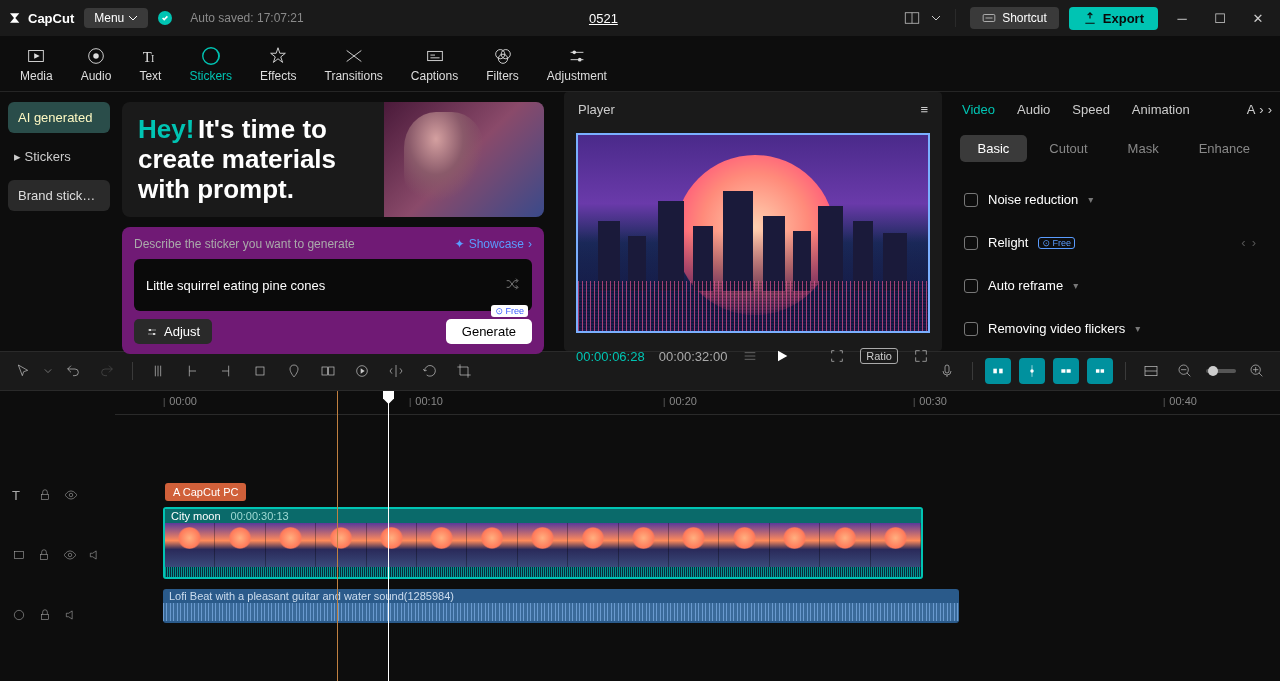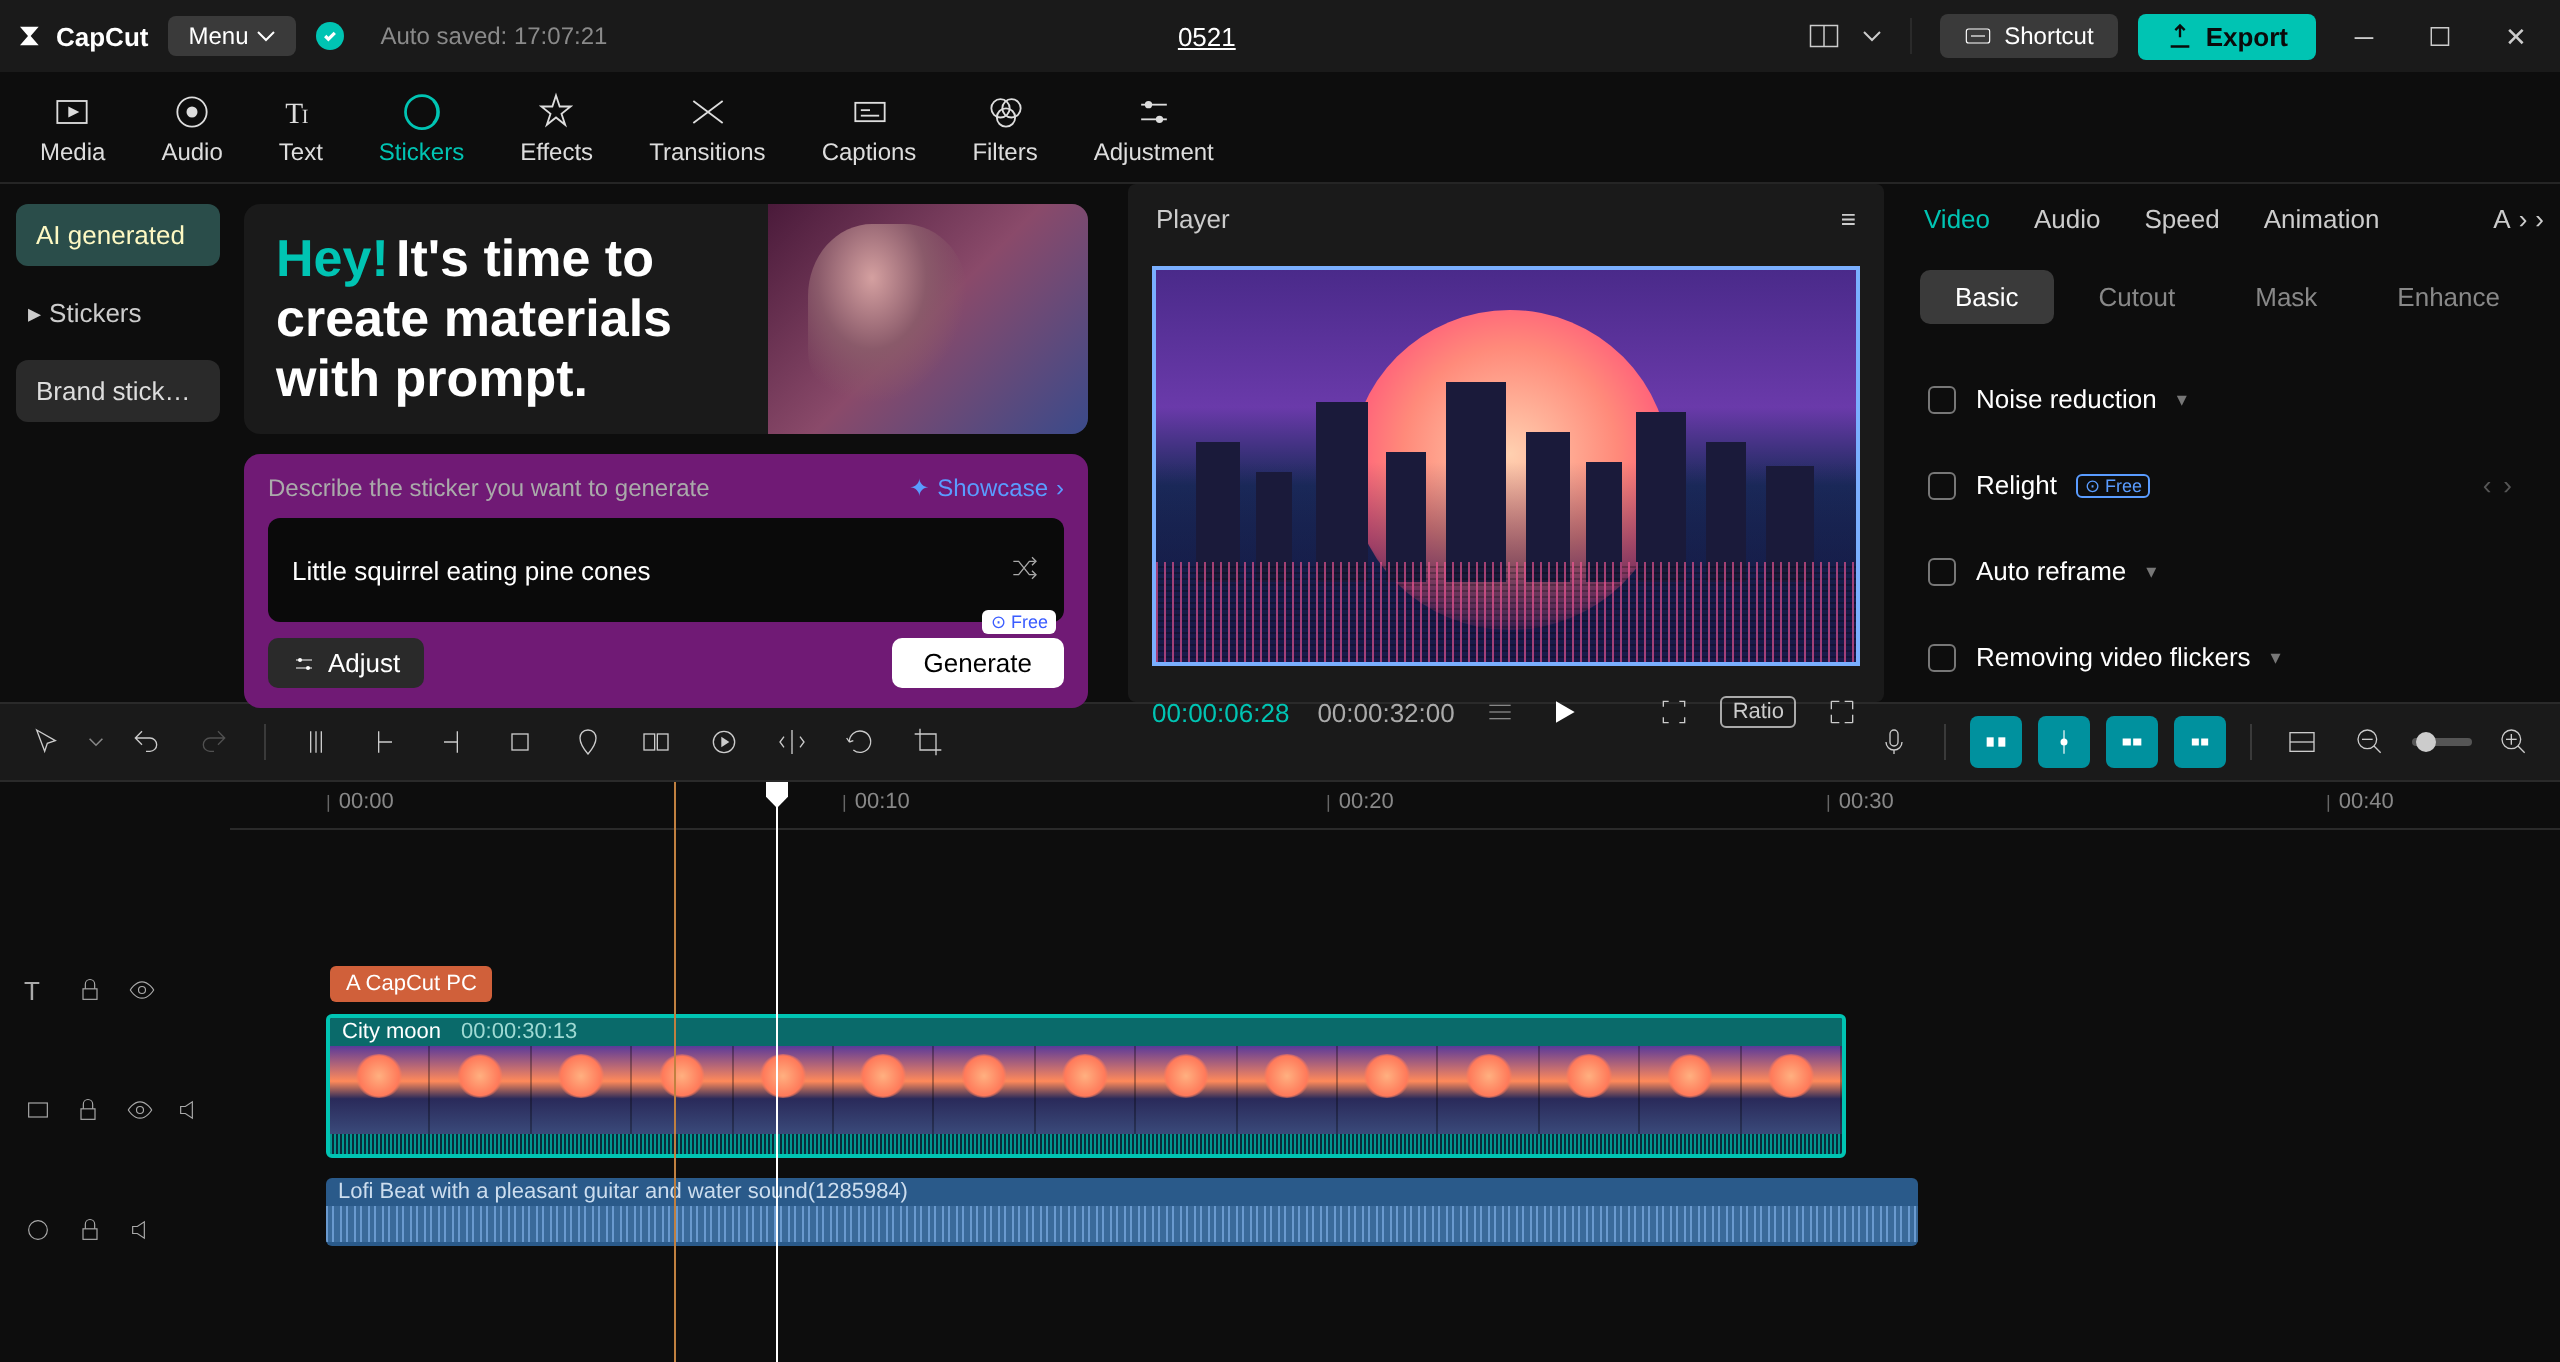--- a/index.html
+++ b/index.html
@@ -609,21 +609,21 @@
             <path d="M8 11V7a4 4 0 018 0v4" stroke="#aaa" fill="none"></path>
           </svg></span>
       <span class="tl-head-icon"><svg width="14" height="14" viewBox="0 0 24 24">
             <path d="M4 9v6h4l6 4V5l-6 4z" stroke="#aaa" fill="none"></path>
           </svg></span>
     </div>
   </div>
   <div class="tl-main">
     <div class="ruler">
       <span class="ruler-tick" style="left:48px">00:00</span>
-      <span class="ruler-tick" style="left:306px">00:10</span>
+      <span class="ruler-tick" style="left:294px">00:10</span>
       <span class="ruler-tick" style="left:548px">00:20</span>
       <span class="ruler-tick" style="left:798px">00:30</span>
       <span class="ruler-tick" style="left:1048px">00:40</span>
     </div>
     <div class="tl-marker" id="marker" style="left: 222px;"></div>
     <div class="playhead" id="playhead" style="left: 273px;"></div>
     <div style="height:56px"></div>
     <div class="track" style="height:34px">
       <div class="clip-text">A CapCut PC</div>
     </div>

